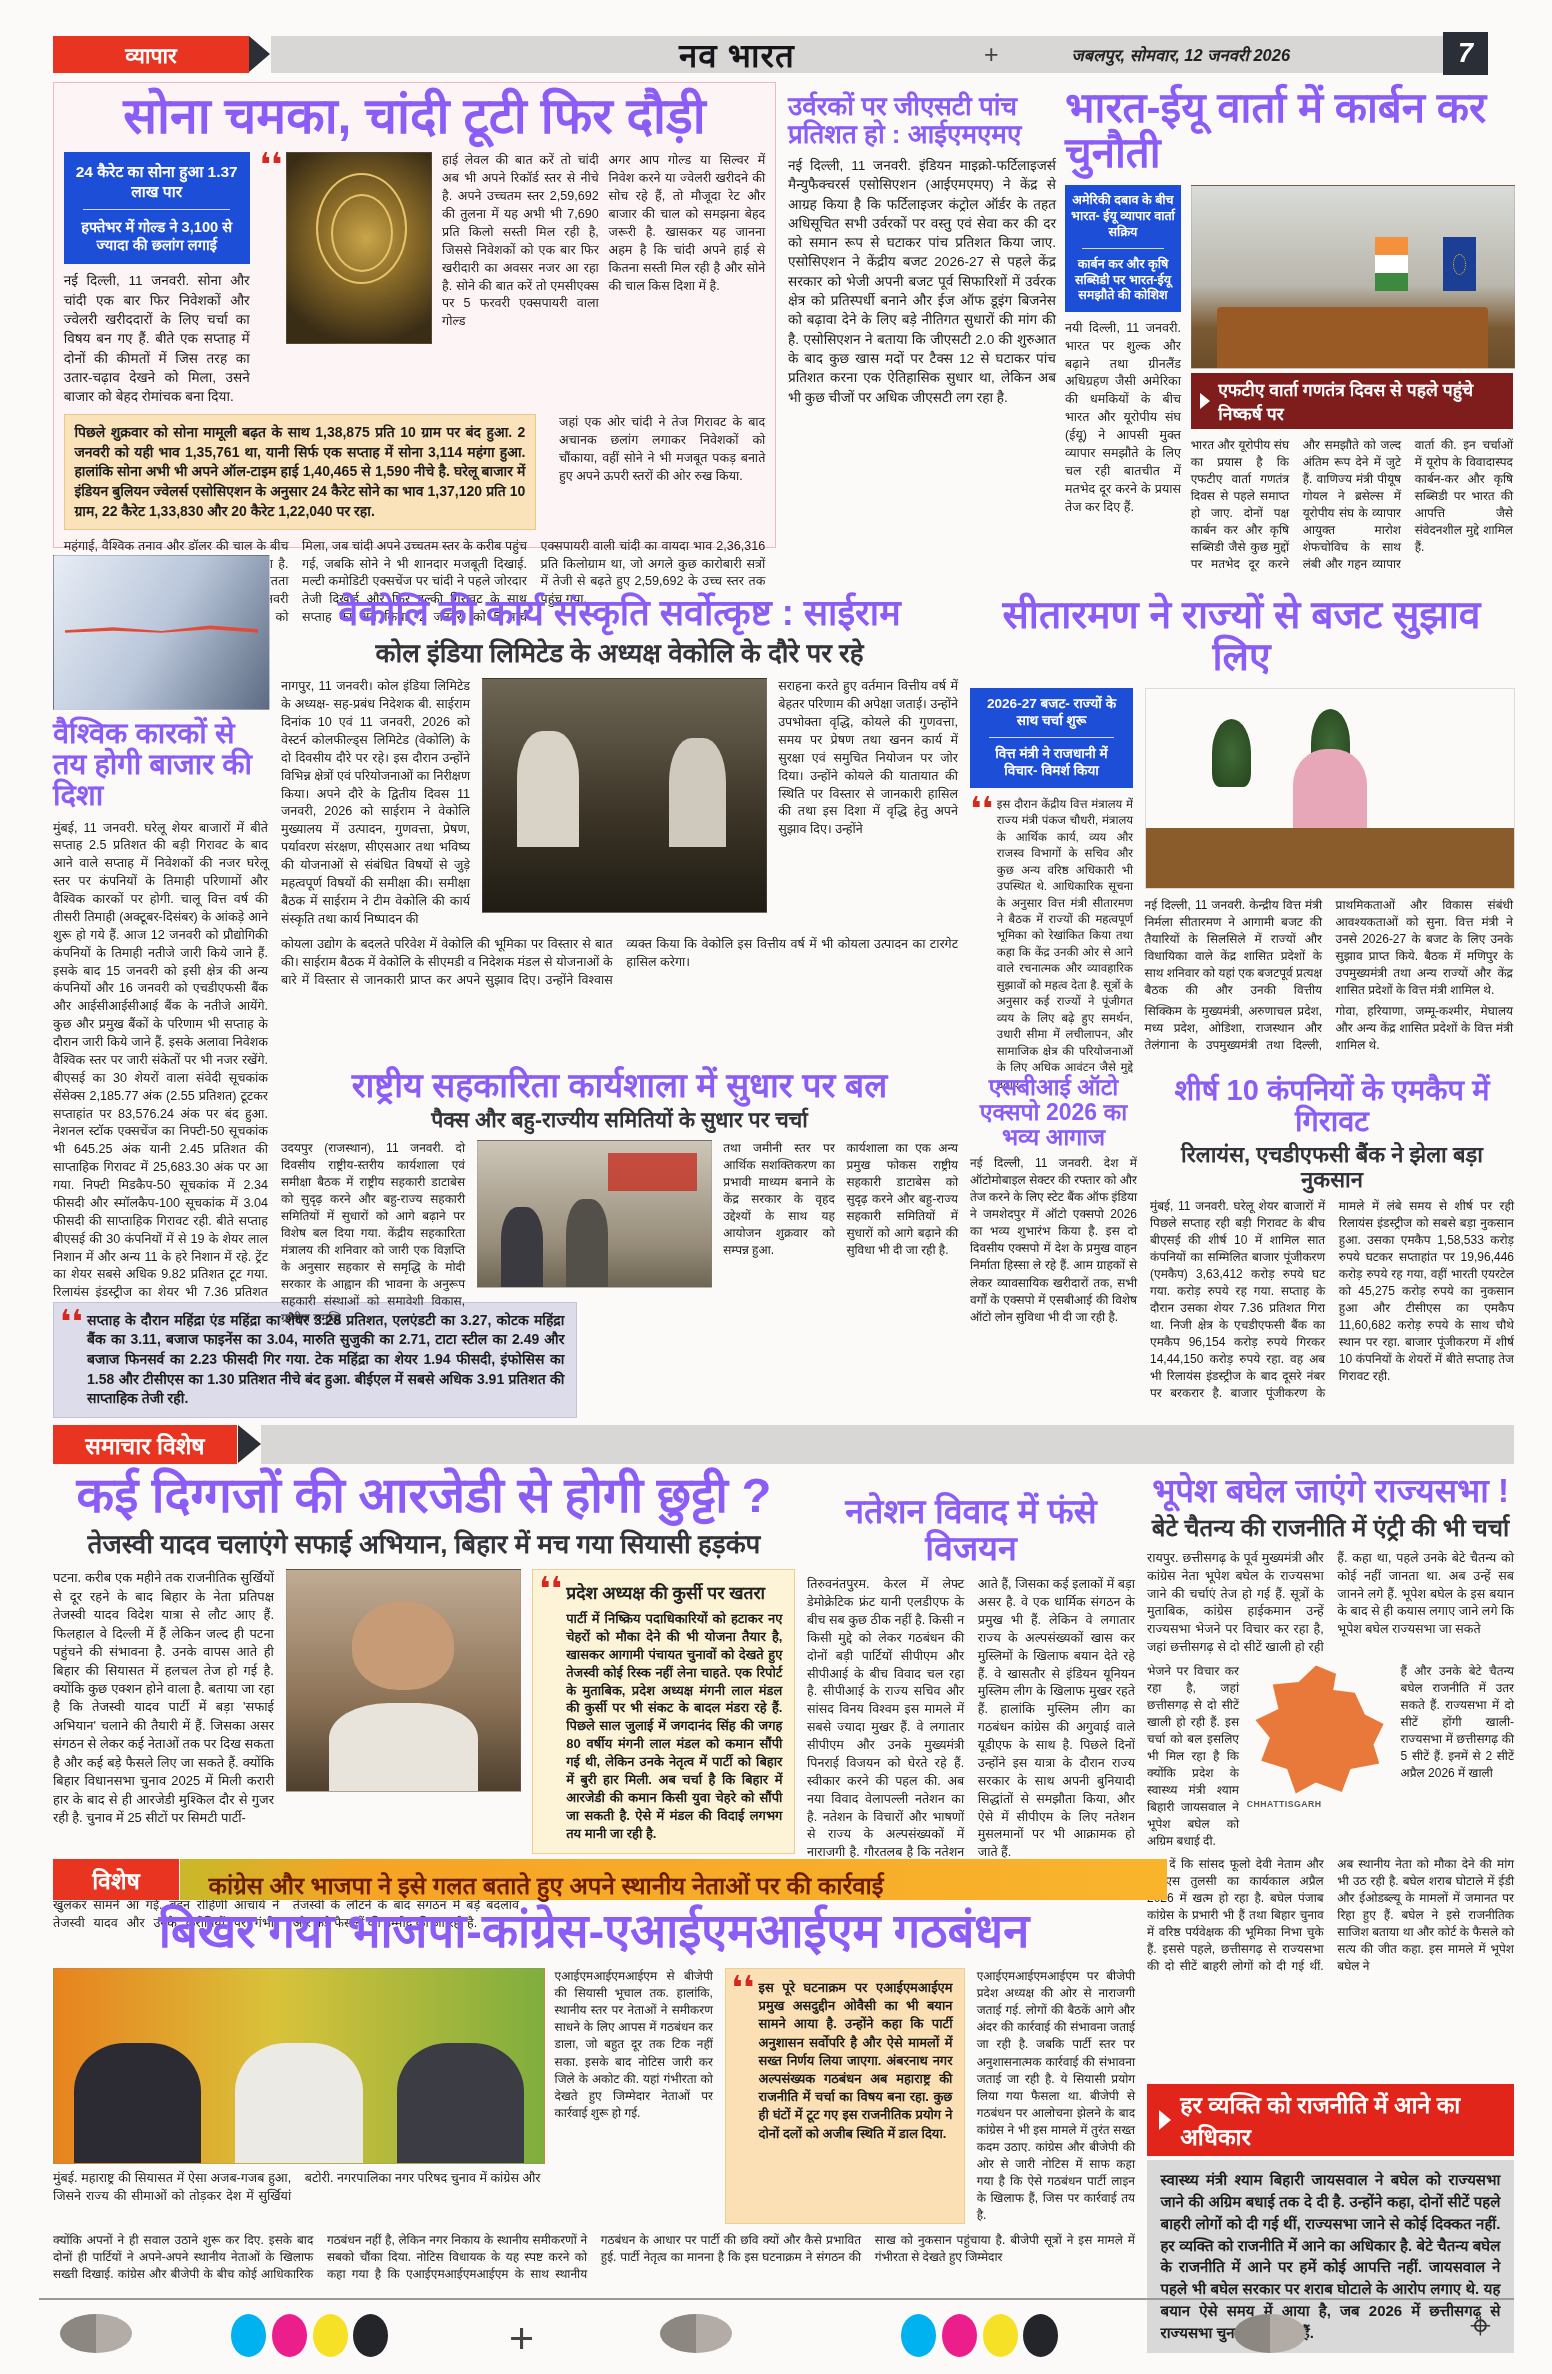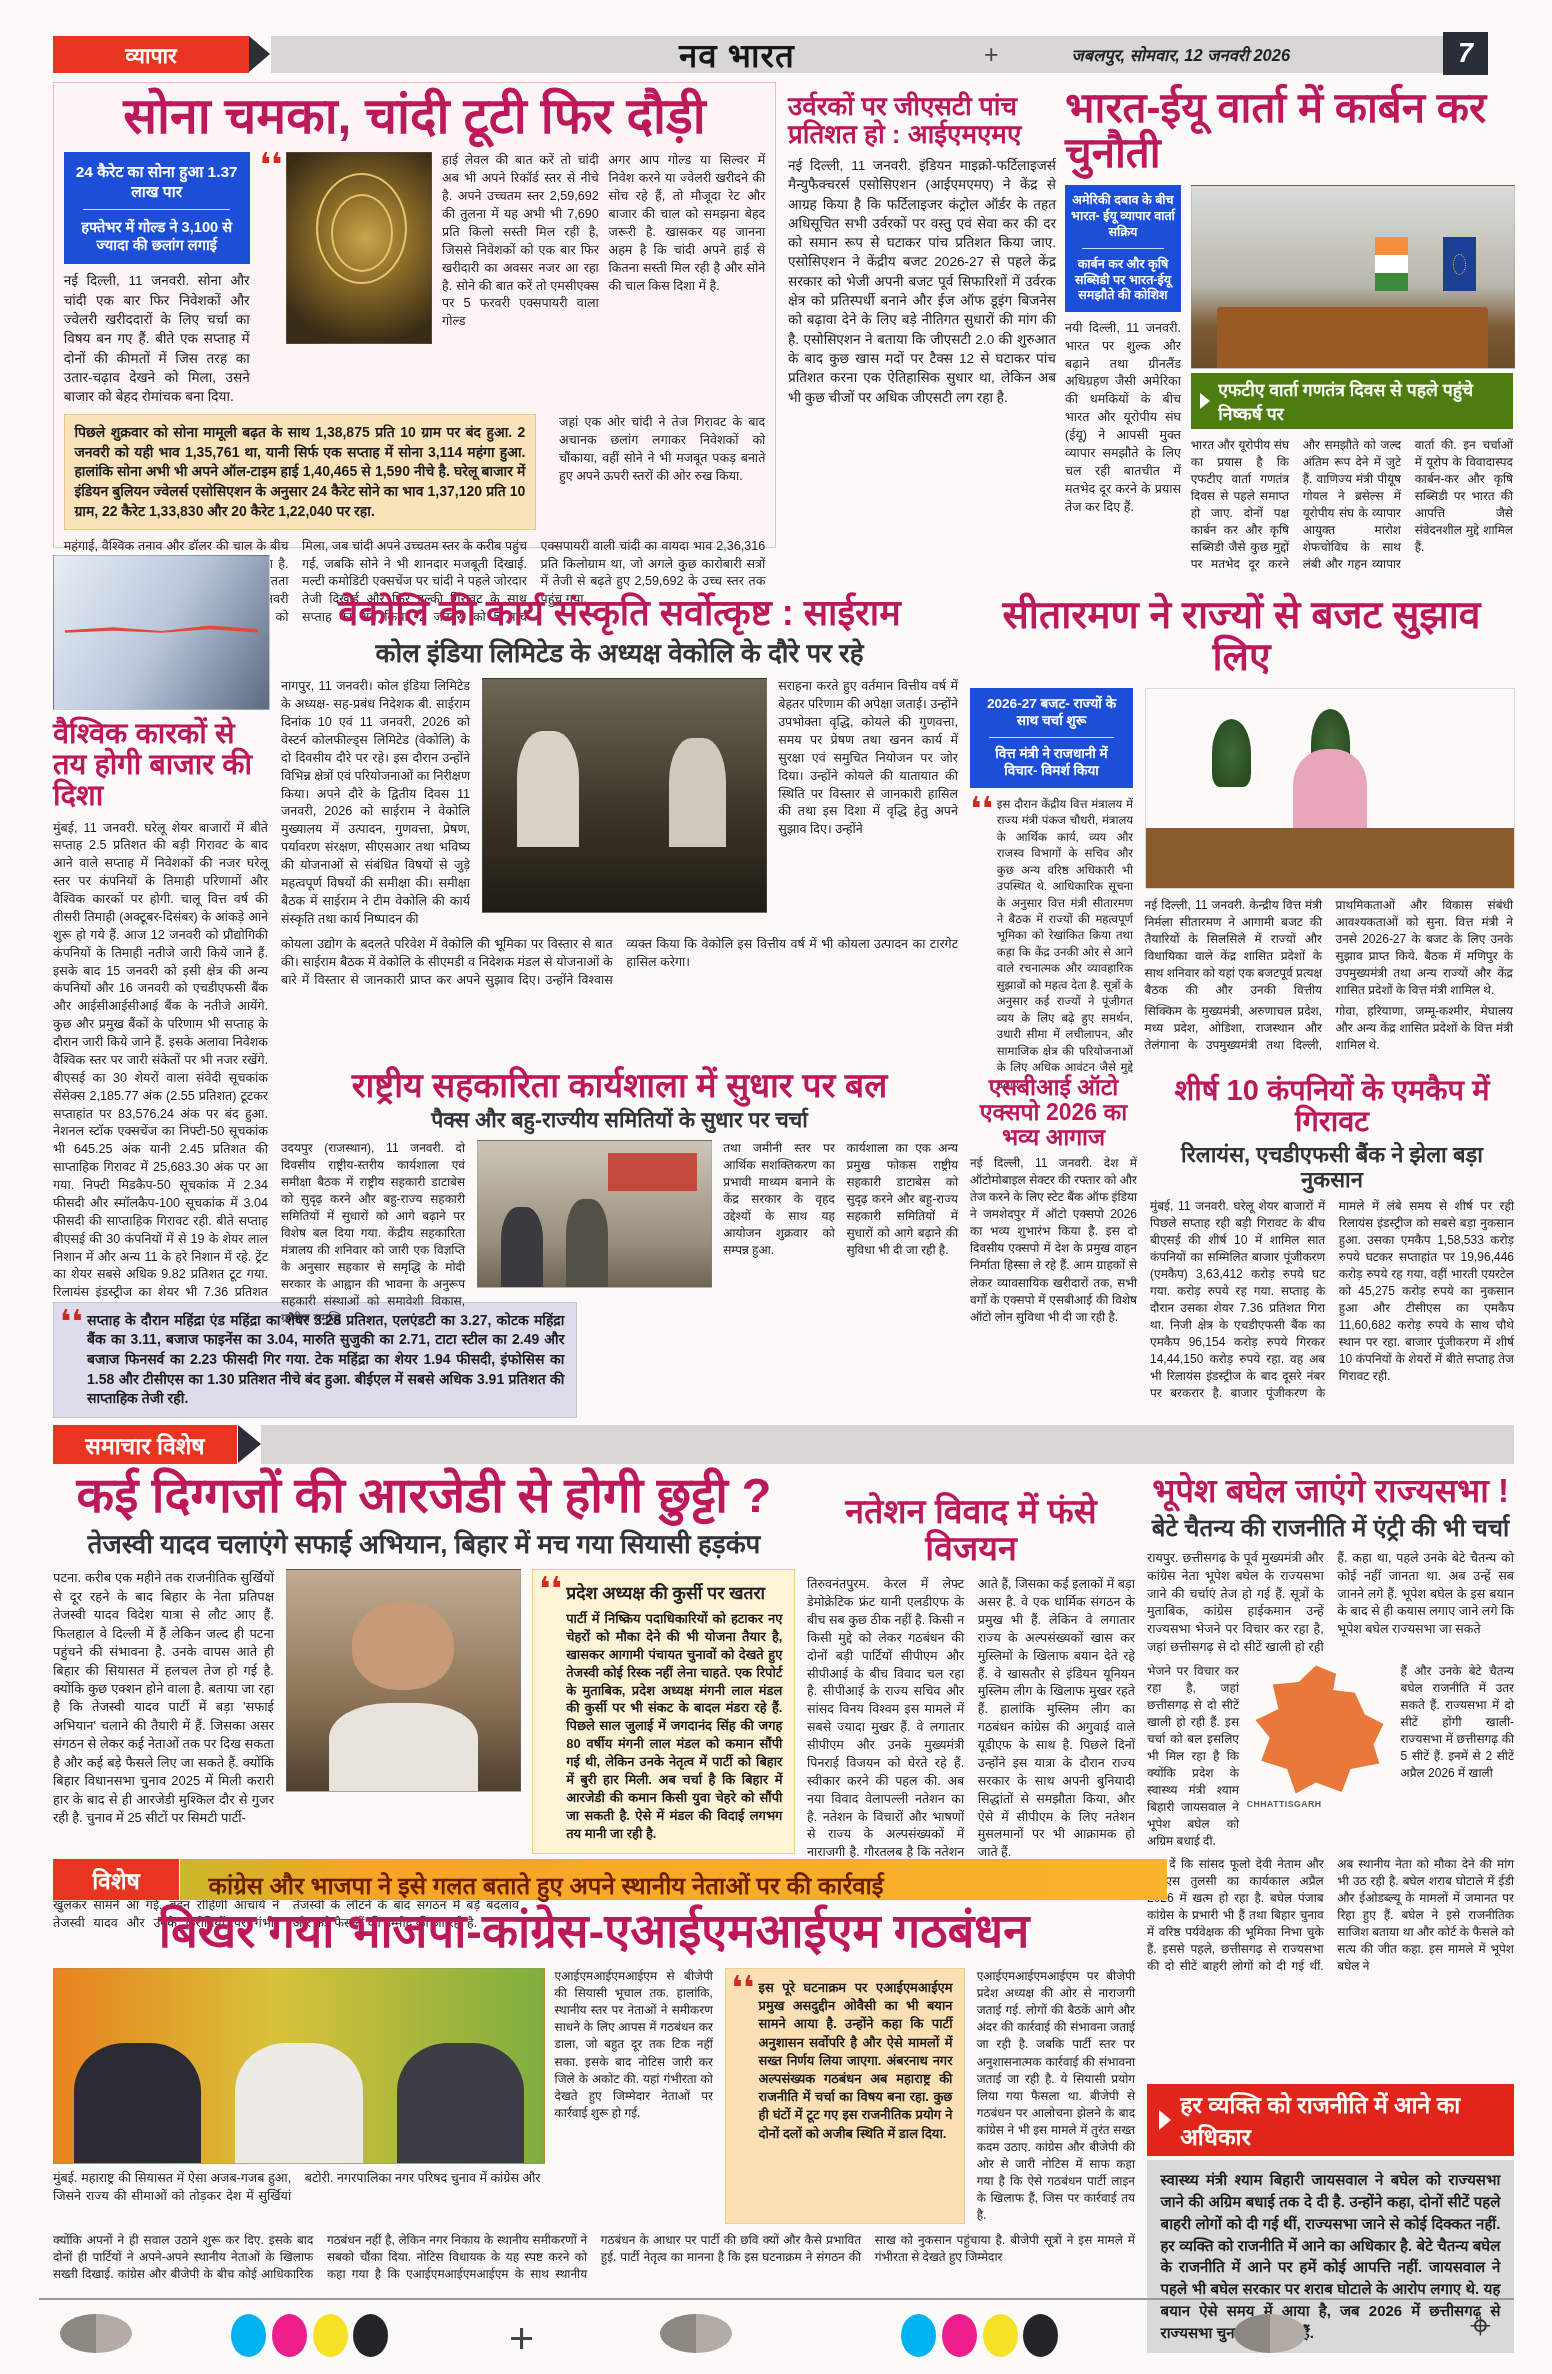--- a/index.html
+++ b/index.html
@@ -8,32 +8,32 @@
   .abs{position:absolute;}
   
   .kicker-tab{background:#e83420;color:#fff;font-weight:bold;font-size:21.3px;display:flex;align-items:center;justify-content:center;}
   .tab-arrow{width:0;height:0;border-top:18.4px solid transparent;border-bottom:18.4px solid transparent;border-left:21.3px solid #2c2f36;}
   .head-strip{background:#d8d7d5;display:flex;align-items:center;}
   .masthead{font-size:33px;font-weight:800;color:#16161a;letter-spacing:1px;}
   .dateline{font-size:16.5px;font-weight:bold;color:#222;font-style:italic;}
   .pageno{background:#2a2e36;color:#fff;font-size:27px;font-weight:800;font-style:italic;display:flex;align-items:center;justify-content:center;}
   .plus{font-size:25px;color:#444;font-weight:300;}
   
-  .hl{font-weight:800;color:#be185d;line-height:1.08;margin:0;}
+  .hl{font-weight:800;color:#8b5cf6;line-height:1.08;margin:0;}
   .sub{font-weight:700;color:#33343a;line-height:1.15;margin:0;}
   .body{font-size:13px;line-height:1.42;text-align:justify;color:#1c1c1c;}
   .cols2{columns:2;column-gap:13.6px;}
   .cols3{columns:3;column-gap:13.6px;}
   .cols4{columns:4;column-gap:13.6px;}
   .bluebox{background:#1d4ed8;color:#fff;text-align:center;font-weight:bold;padding:9.7px 7.8px;}
   .bluebox .l1{font-size:15.5px;line-height:1.25;}
   .bluebox hr{border:none;border-top:1px solid #ffffffcc;margin:7.8px 11.6px;}
   .bluebox .l2{font-size:14.6px;line-height:1.25;}
   .quote-mark{color:#d6281e;font-size:33px;line-height:0.8;font-weight:bold;}
-  .redcap{background:#4d7c0f;color:#fff;font-weight:bold;font-size:17.5px;display:flex;align-items:center;padding:3.9px 9.7px;gap:7.8px;}
+  .redcap{background:#7f1d1d;color:#fff;font-weight:bold;font-size:17.5px;display:flex;align-items:center;padding:3.9px 9.7px;gap:7.8px;}
   .redcap .arr{width:0;height:0;border-top:8.7px solid transparent;border-bottom:8.7px solid transparent;border-left:10.7px solid #fff;}
   .ph{position:relative;border:1px solid #8884;overflow:hidden;}
   .ph-gold{background:radial-gradient(circle at 55% 45%,#caa54a 0%,#8a6b28 35%,#3a2d16 80%);}
   .ph-gold .ring{position:absolute;border:2.9px solid #e7c36a;border-radius:50%;}
   .ph-meeting{background:linear-gradient(180deg,#d9dcd8 0%,#b9b6ac 55%,#7a5a33 78%,#6b4d2a 100%);}
   .flag{position:absolute;width:33px;height:54px;top:28%;}
   .flag-in{left:57%;background:linear-gradient(180deg,#f5913d 33%,#fff 33%,#fff 66%,#3d8a3f 66%);}
   .flag-eu{left:78%;background:#1b3f94;}
   .flag-eu::after{content:"";position:absolute;inset:30%;border:1.9px dotted #f7d117;border-radius:50%;}
   .ph-market{background:linear-gradient(120deg,#e8edf5 0%,#b9c6da 50%,#5c6b82 100%);}

